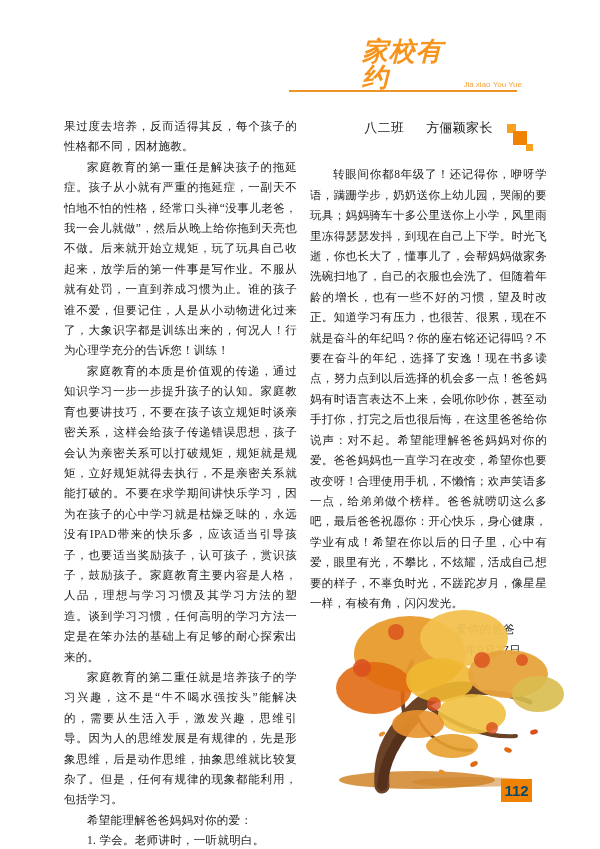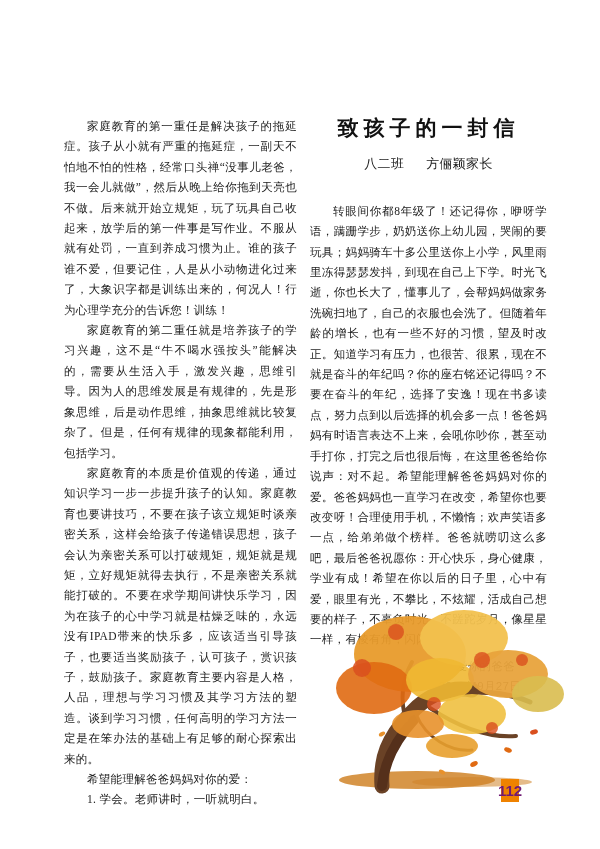--- a/index.html
+++ b/index.html
@@ -65,44 +65,54 @@
   .letter-byline .byline-class { margin-right: 22px; }
   .letter-sig  { text-align: right; padding-right: 32px; margin-top: 6px; }
   .letter-date { text-align: right; padding-right: 26px; font-family: "Liberation Sans", sans-serif; font-size: 11.5px; }
 
   
   .tree { position: absolute; left: 322px; top: 596px; width: 248px; height: 208px; }
 
   
   .page-num {
     position: absolute; left: 501px; top: 779px;
-    width: 18px; height: 23px;
-    background: #ef8200; color: #701a75;
+    width: 31px; height: 23px;
+    background: #ef8200; color: #0c4a6e;
     font-family: "Liberation Sans", sans-serif;
     font-size: 15px; font-weight: bold;
     display: flex; align-items: center; justify-content: center;
   }
 </style>
 </head>
 <body>
 
 <div class="page">
 
+  <div class="header">
+    <div class="header-rule"></div>
+    <div class="header-title-wrap">
+      <span class="header-title">家校有约</span>
+      <span class="header-subtitle">Jia xiao You Yue</span>
+    </div>
+    <div class="sq sq1"></div>
+    <div class="sq sq2"></div>
+    <div class="sq sq3"></div>
+  </div>
 
   <div class="col col-left">
+    <p>果过度去培养，反而适得其反，每个孩子的性格都不同，因材施教。</p>
     <p class="indent">家庭教育的第一重任是解决孩子的拖延症。孩子从小就有严重的拖延症，一副天不怕地不怕的性格，经常口头禅“没事儿老爸，我一会儿就做”，然后从晚上给你拖到天亮也不做。后来就开始立规矩，玩了玩具自己收起来，放学后的第一件事是写作业。不服从就有处罚，一直到养成习惯为止。谁的孩子谁不爱，但要记住，人是从小动物进化过来了，大象识字都是训练出来的，何况人！行为心理学充分的告诉您！训练！</p>
+    <p class="indent">家庭教育的本质是价值观的传递，通过知识学习一步一步提升孩子的认知。家庭教育也要讲技巧，不要在孩子该立规矩时谈亲密关系，这样会给孩子传递错误思想，孩子会认为亲密关系可以打破规矩，规矩就是规矩，立好规矩就得去执行，不是亲密关系就能打破的。不要在求学期间讲快乐学习，因为在孩子的心中学习就是枯燥乏味的，永远没有IPAD带来的快乐多，应该适当引导孩子，也要适当奖励孩子，认可孩子，赏识孩子，鼓励孩子。家庭教育主要内容是人格，人品，理想与学习习惯及其学习方法的塑造。谈到学习习惯，任何高明的学习方法一定是在笨办法的基础上有足够的耐心探索出来的。</p>
     <p class="indent">家庭教育的第二重任就是培养孩子的学习兴趣，这不是“牛不喝水强按头”能解决的，需要从生活入手，激发兴趣，思维引导。因为人的思维发展是有规律的，先是形象思维，后是动作思维，抽象思维就比较复杂了。但是，任何有规律的现象都能利用，包括学习。</p>
-    <p class="indent">家庭教育的本质是价值观的传递，通过知识学习一步一步提升孩子的认知。家庭教育也要讲技巧，不要在孩子该立规矩时谈亲密关系，这样会给孩子传递错误思想，孩子会认为亲密关系可以打破规矩，规矩就是规矩，立好规矩就得去执行，不是亲密关系就能打破的。不要在求学期间讲快乐学习，因为在孩子的心中学习就是枯燥乏味的，永远没有IPAD带来的快乐多，应该适当引导孩子，也要适当奖励孩子，认可孩子，赏识孩子，鼓励孩子。家庭教育主要内容是人格，人品，理想与学习习惯及其学习方法的塑造。谈到学习习惯，任何高明的学习方法一定是在笨办法的基础上有足够的耐心探索出来的。</p>
     <p class="indent">希望能理解爸爸妈妈对你的爱：</p>
     <p class="indent">1. 学会。老师讲时，一听就明白。</p>
 
   </div>
 
   <div class="col col-right">
-    <div class="letter-title">致孩子的一封信</div>
     <div class="letter-byline">
       <span class="byline-class">八二班</span><span>方俪颖家长</span>
     </div>
     <p class="indent">转眼间你都8年级了！还记得你，咿呀学语，蹒跚学步，奶奶送你上幼儿园，哭闹的要玩具；妈妈骑车十多公里送你上小学，风里雨里冻得瑟瑟发抖，到现在自己上下学。时光飞逝，你也长大了，懂事儿了，会帮妈妈做家务洗碗扫地了，自己的衣服也会洗了。但随着年龄的增长，也有一些不好的习惯，望及时改正。知道学习有压力，也很苦、很累，现在不就是奋斗的年纪吗？你的座右铭还记得吗？不要在奋斗的年纪，选择了安逸！现在书多读点，努力点到以后选择的机会多一点！爸爸妈妈有时语言表达不上来，会吼你吵你，甚至动手打你，打完之后也很后悔，在这里爸爸给你说声：对不起。希望能理解爸爸妈妈对你的爱。爸爸妈妈也一直学习在改变，希望你也要改变呀！合理使用手机，不懒惰；欢声笑语多一点，给弟弟做个榜样。爸爸就唠叨这么多吧，最后爸爸祝愿你：开心快乐，身心健康，学业有成！希望在你以后的日子里，心中有爱，眼里有光，不攀比，不炫耀，活成自己想要的样子，不辜负时光，不蹉跎岁月，像星星一样，有棱有角，闪闪发光。</p>
     <p class="letter-sig">爱你的爸爸</p>
     <p class="letter-date">2022年9月27日</p>
   </div>
 
   <svg class="tree" viewBox="0 0 248 208" aria-hidden="true">
 

